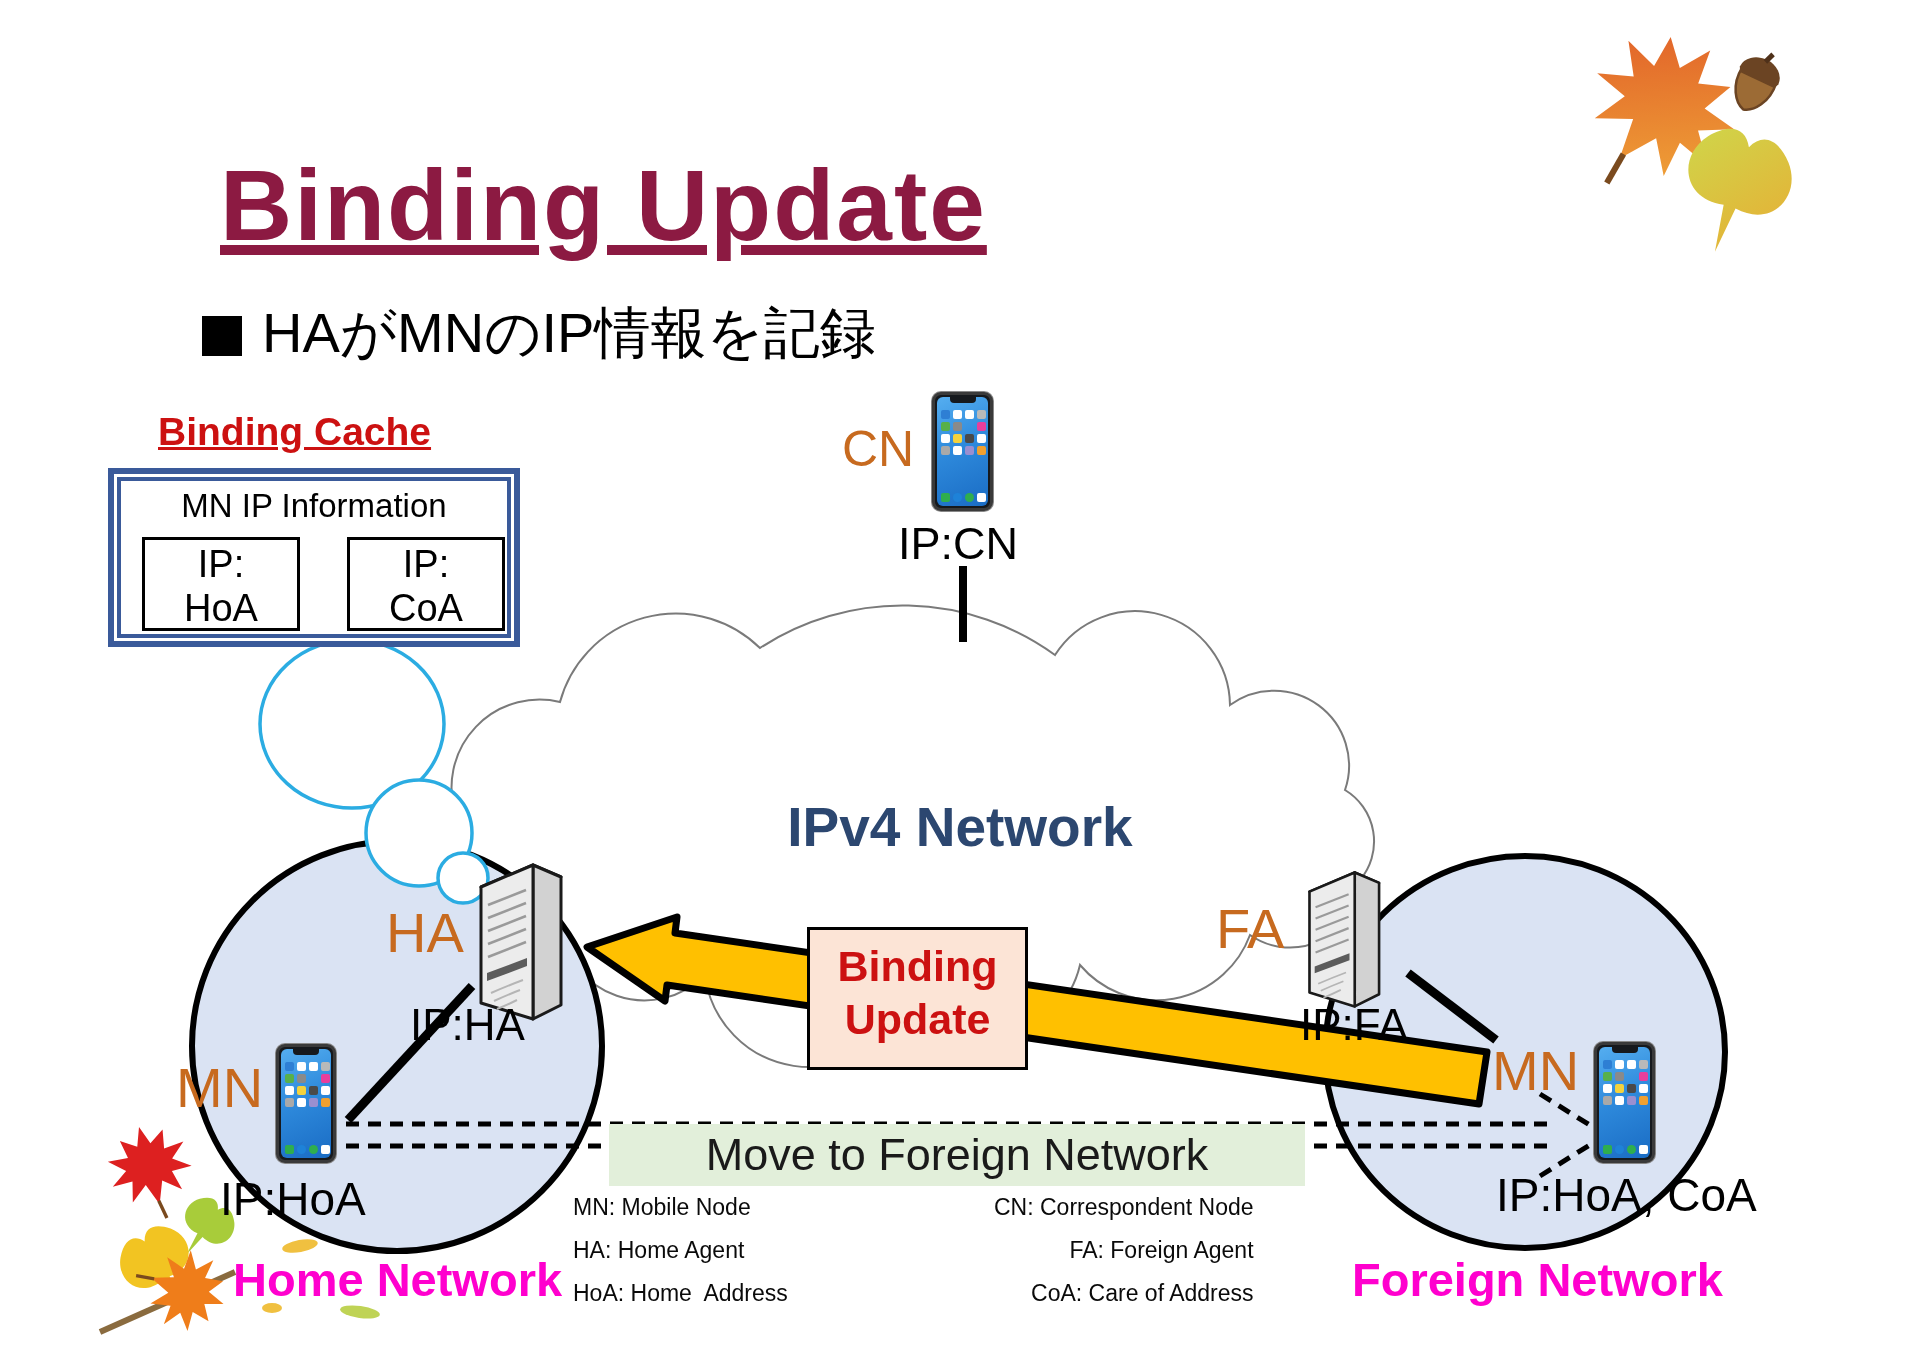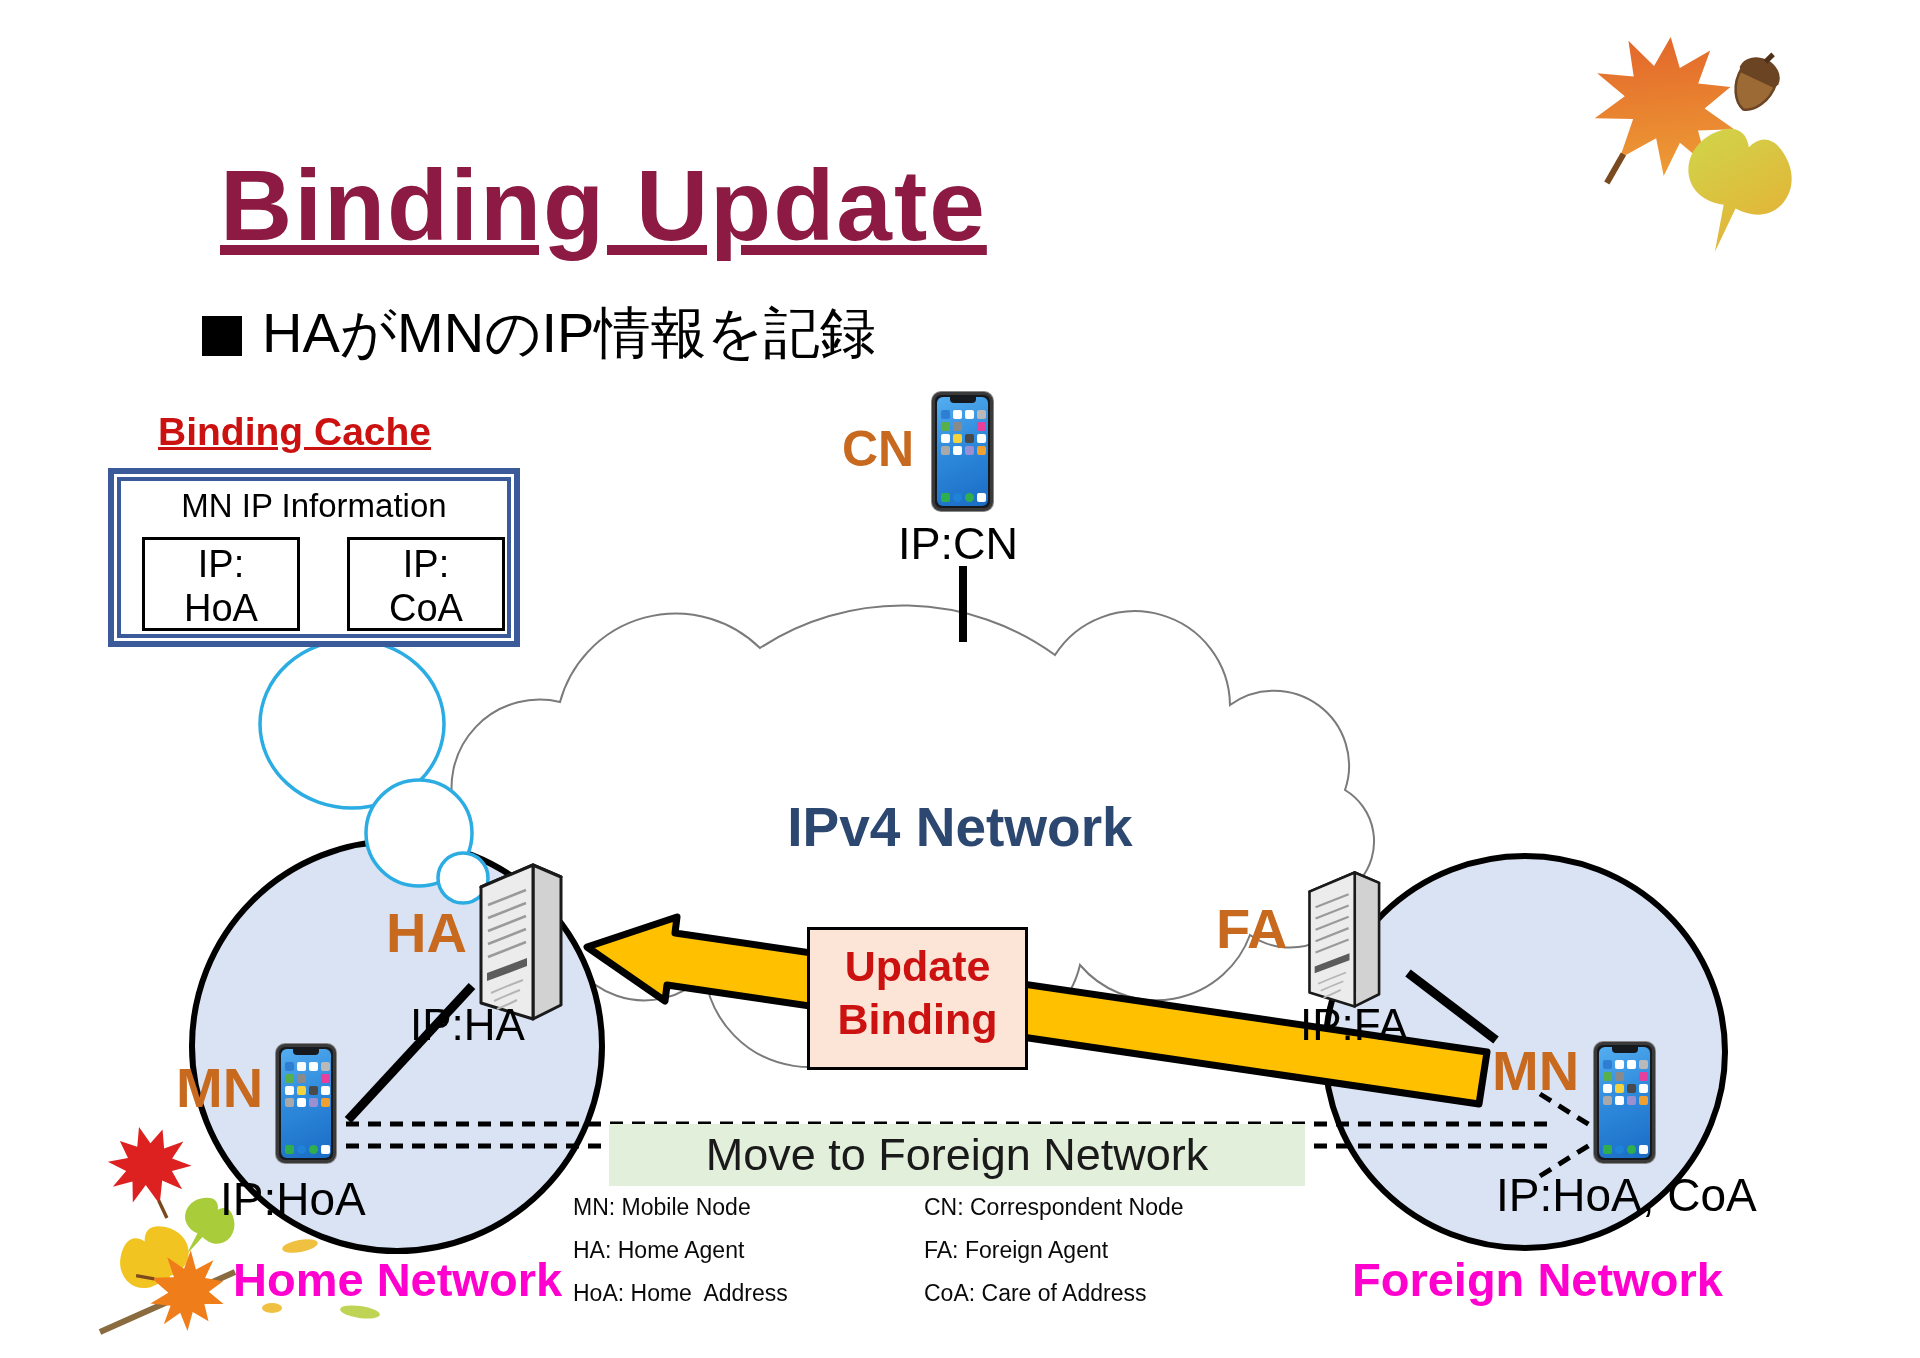--- a/index.html
+++ b/index.html
@@ -17,21 +17,21 @@
   .cache-label{left:158px;top:410px;font-size:39px;font-weight:bold;color:var(--red_label,#CC1111);text-decoration:underline;}
   .cache-box{left:108px;top:468px;width:412px;height:179px;border:6px solid var(--cache_border,#3A5A9A);
              box-sizing:border-box;background:#fff;z-index:3;position:absolute;}
   .cache-inner{position:absolute;left:3px;top:3px;right:3px;bottom:3px;border:4px solid var(--cache_border,#3A5A9A);}
   .cache-title{position:absolute;left:0;right:0;top:6px;text-align:center;font-size:33px;color:#000;white-space:nowrap;}
   .ip-box{position:absolute;width:158px;height:94px;border:3px solid #000;box-sizing:border-box;background:#fff;
           text-align:center;font-size:38px;line-height:44px;color:#000;padding-top:2px;}
   .ip-box-left{left:21px;top:56px;}
   .ip-box-right{left:226px;top:56px;}
 
-  .node-label{font-size:56px;font-weight:700;color:var(--node_label,#C76A1F);}
+  .node-label{font-size:56px;font-weight:400;color:var(--node_label,#C76A1F);}
   .ip-label{font-size:46px;color:#000;}
 
   .cn-label{left:842px;top:420px;font-size:50px;}
   .ip-cn{left:898px;top:518px;font-size:45px;}
   .ipv4-label{left:740px;top:795px;width:440px;text-align:center;font-size:55px;font-weight:600;color:var(--ipv4,#2C4770);}
 
   .ha-label{left:386px;top:900px;}
   .ip-ha{left:410px;top:1000px;font-size:44px;}
   .mn-home-label{left:176px;top:1055px;}
   .ip-hoa{left:220px;top:1172px;}
@@ -46,21 +46,21 @@
   .binding-box{left:807px;top:927px;width:221px;height:143px;background:var(--binding_box_bg,#FCE4D6);
                border:3px solid #000;box-sizing:border-box;z-index:3;position:absolute;
                text-align:center;padding-top:10px;}
   .binding-box div{font-size:43px;line-height:53px;font-weight:600;color:var(--red_label,#CC1111);}
 
   .move-box{left:609px;top:1124px;width:696px;height:62px;background:var(--move_box_bg,#E2EFDA);
             z-index:3;position:absolute;text-align:center;font-size:45px;line-height:62px;color:#1a1a1a;}
 
   .legend-line{font-size:23px;line-height:43px;color:#0a0a0a;white-space:pre;}
   .legend-col1{left:573px;top:1186px;}
-  .legend-col2{left:924px;top:1186px;}
+  .legend-col2{left:994px;top:1186px;text-align:right;}
 
   
   .phone{position:absolute;z-index:4;border:3px solid #3a3a3a;border-radius:9px;background:#16191d;
          box-sizing:border-box;padding:2px;box-shadow:0 0 0 1px #888;}
   .phone-screen{position:relative;width:100%;height:100%;border-radius:6px;overflow:hidden;
                 background:linear-gradient(155deg,#55aef0 0%,#2e8adc 45%,#1a6cc4 100%);}
   .phone-cn{left:932px;top:392px;width:61px;height:119px;}
   .phone-home{left:276px;top:1044px;width:60px;height:119px;}
   .phone-foreign{left:1594px;top:1042px;width:61px;height:121px;}
   .notch{position:absolute;left:50%;top:0;transform:translateX(-50%);width:26px;height:6px;background:#16191d;
@@ -277,22 +277,22 @@
       <div class="app" style="background: rgb(47, 174, 78); left: 4px; bottom: 4px;"></div>
       <div class="app" style="background: rgb(30, 130, 216); left: 16px; bottom: 4px; border-radius: 50%;"></div>
       <div class="app" style="background: rgb(47, 174, 78); left: 28px; bottom: 4px; border-radius: 50%;"></div>
       <div class="app" style="background: rgb(255, 255, 255); left: 40px; bottom: 4px;"></div>
     </div>
   </div>
 <div class="txt ip-label ip-hoa-coa">IP:HoA, CoA</div>
 <div class="txt foreign-net-label">Foreign Network</div>
 
 <div class="binding-box">
+  <div>Binding</div>
   <div>Update</div>
-  <div>Binding</div>
 </div>
 
 <div class="move-box">Move to Foreign Network</div>
 
 <div class="txt legend-col1">
   <div class="legend-line">MN: Mobile Node</div>
   <div class="legend-line">HA: Home Agent</div>
   <div class="legend-line">HoA: Home  Address</div>
 </div>
 <div class="txt legend-col2">

